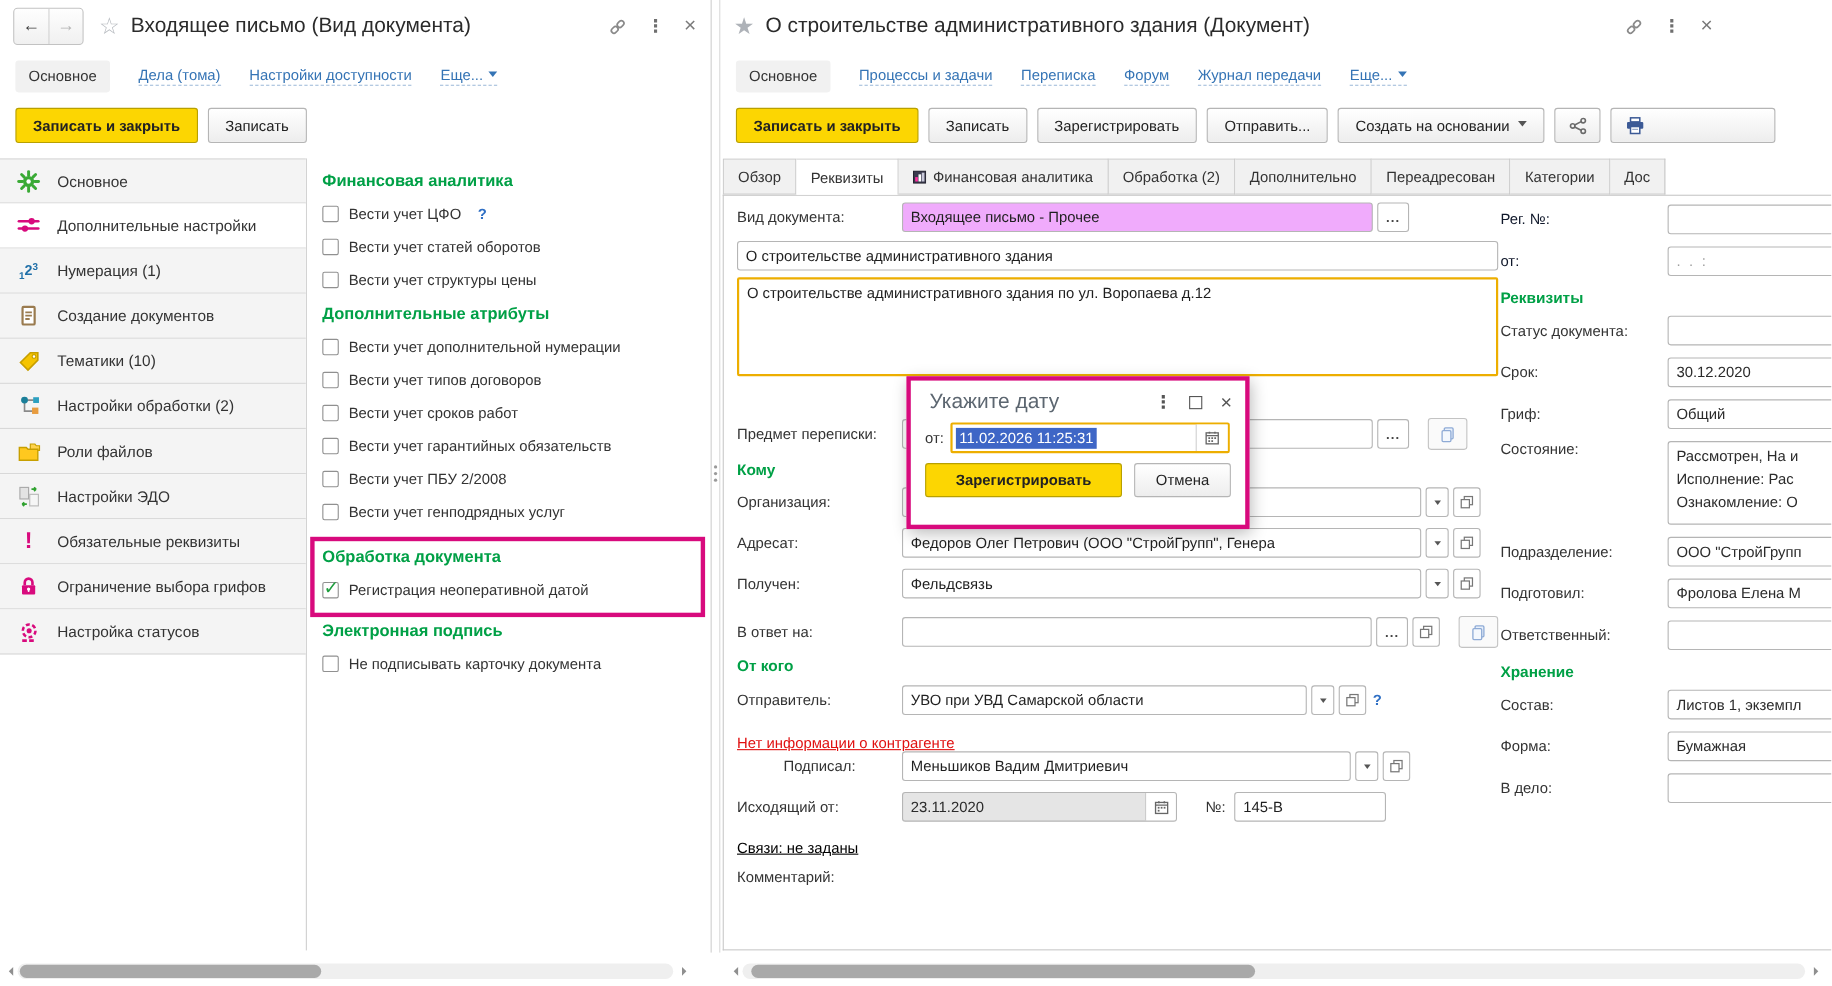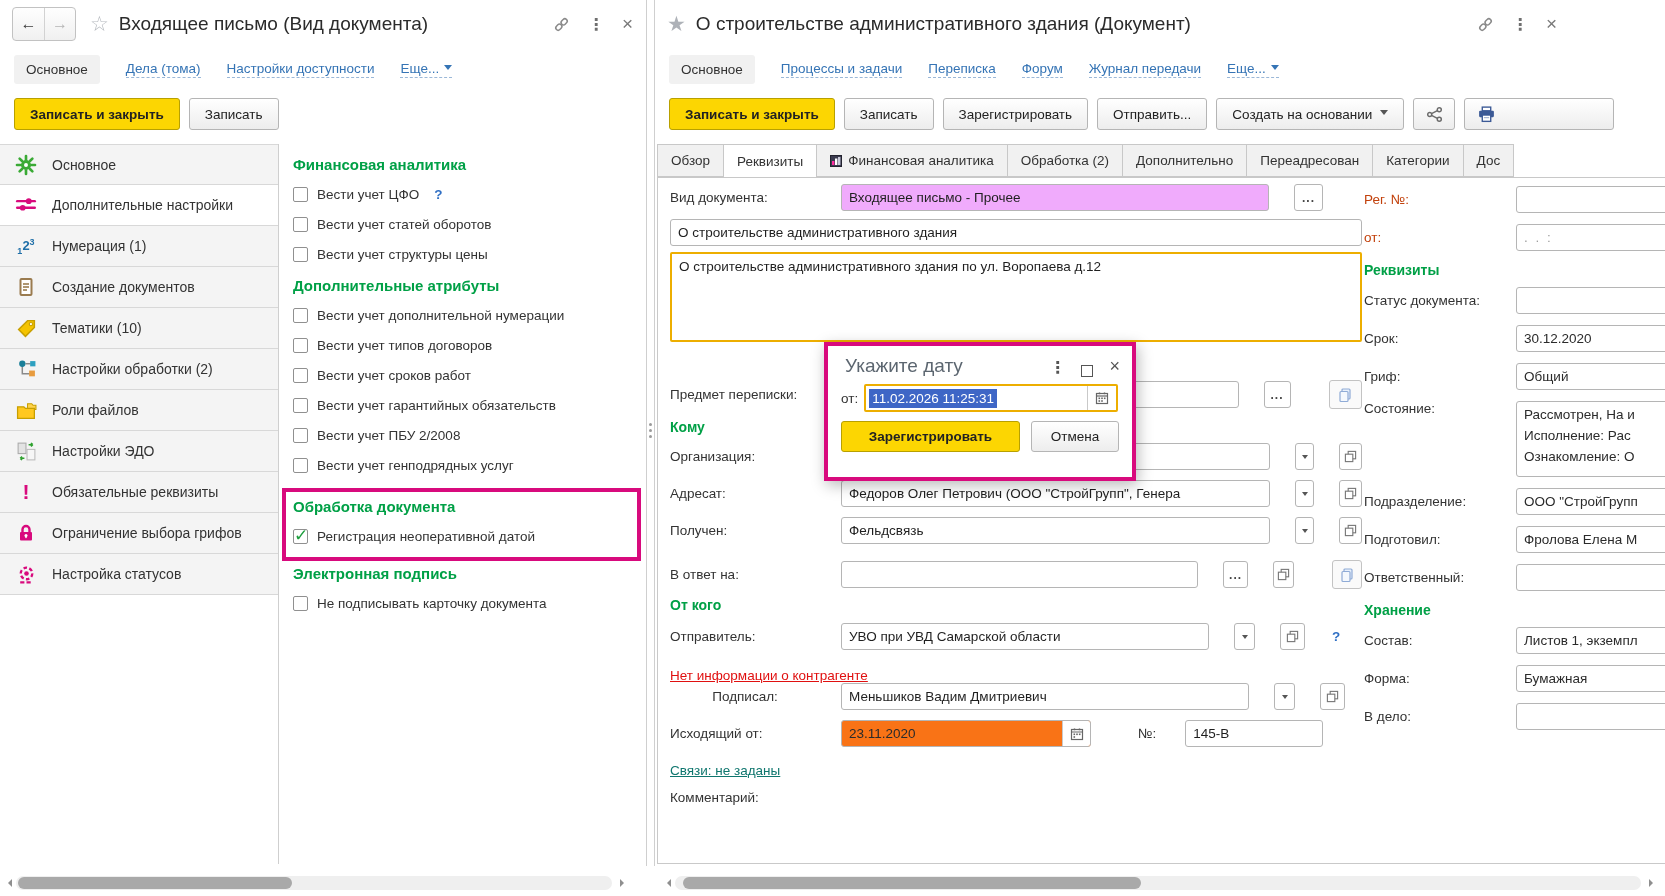--- a/index.html
+++ b/index.html
@@ -63,55 +63,55 @@
 
   
   .doc-tabs { height:34px; display:flex; margin:4px 0 0 2px; border-bottom:1px solid #c8c8c8; overflow:hidden; }
   .dtab { padding:0 13px; display:flex; align-items:center; gap:6px; background:#f1f1f1; border:1px solid #c8c8c8; border-left:none; color:#333; cursor:pointer; white-space:nowrap; }
   .dtab:first-child { border-left:1px solid #c8c8c8; }
   .dtab.active { background:#fff; border-bottom:1px solid #fff; margin-bottom:-1px; }
 
   
   .doc-pane { position:absolute; top:177px; left:2px; right:-2px; bottom:32px; border-left:1px solid #c9c9c9; border-bottom:1px solid #c9c9c9; }
   .form-left { position:absolute; left:12px; top:7px; width:692px; }
-  .frow { display:flex; align-items:center;gap:21px; }
+  .frow { display:flex; align-items:center; }
   .flabel { width:150px; flex:0 0 150px; color:#333; }
   .fld { height:27px; border:1px solid #b5b5b5; border-radius:3px; background:#fff; display:flex; align-items:center; padding:0 7px; overflow:hidden; white-space:nowrap; color:#1f1f1f; }
   .fld.tinted { background:#f0abfc; }
   .inp-full { width:100%; }
   .txtarea { width:100%; height:90px; border:2px solid #edae00; border-radius:2px; padding:5px 7px; color:#1f1f1f; background:#fff; }
   .cbtn { height:27px; border:1px solid #b5b5b5; border-radius:3px; background:#fff; display:flex; align-items:center; justify-content:center; margin-left:4px; cursor:pointer; color:#444; padding:0; font-family:inherit; }
   .cbtn.ell { width:29px; font-weight:bold; letter-spacing:1px; font-size:12px; }
   .cbtn.dropb { width:21px; }
   .cbtn.openb { width:25px; }
   .caret { width:0; height:0; border:3.5px solid transparent; border-top:4.5px solid #555; margin-top:4px; }
   .copy-btn { width:36px; height:29px; border:1px solid #c3c3c3; border-radius:3px; background:#fafafa; display:flex; align-items:center; justify-content:center; margin-left:17px; cursor:pointer; }
   .sect-head { color:#00a046; font-weight:bold; font-size:14px; }
   .red-link { color:#e01010; text-decoration:underline; cursor:pointer; }
-  .blue-link { color:#0f766e; text-decoration:underline; cursor:pointer; }
+  .blue-link { color:#000000; text-decoration:underline; cursor:pointer; }
   .plain-lab { color:#333; }
-  .date-combo { display:flex; align-items:center; border:1px solid #b5b5b5; border-radius:3px; height:27px; background:#f97316; overflow:hidden; }
+  .date-combo { display:flex; align-items:center; border:1px solid #b5b5b5; border-radius:3px; height:27px; background:#e5e5e5; overflow:hidden; }
   .date-combo .dval { padding:0 7px; flex:1; }
   .date-combo .dsep { width:1px; align-self:stretch; background:#c9c9c9; }
   .date-combo .calb { width:27px; height:100%; border:none; background:#fff; display:flex; align-items:center; justify-content:center; cursor:pointer; }
   .numlab { margin:0 8px 0 26px; color:#333; }
 
   
   .form-right { position:absolute; left:706px; top:9px; width:345px; }
   .prow { display:flex; align-items:center; margin-bottom:11px; }
   .plabel { width:152px; flex:0 0 152px; color:#333; }
-  .plabel.muted { color:#c2410c; }
+  .plabel.muted { color:#0f172a; }
   .pfld { flex:1; height:27px; border:1px solid #b5b5b5; border-radius:3px; background:#fff; padding:0 7px; display:flex; align-items:center; overflow:hidden; white-space:nowrap; }
   .pfld.ph { color:#9e9e9e; letter-spacing:2px; }
   .pmulti { flex:1; border:1px solid #b5b5b5; border-radius:3px; background:#fff; padding:3px 7px; line-height:1.55; height:76px; overflow:hidden; white-space:nowrap; }
   .phead { color:#00a046; font-weight:bold; font-size:14px; margin:2px 0 9px; }
 
   
   .modal { position:absolute; left:169px; top:342px; width:312px; height:139px; background:#fff; border:4px solid #d80a7d; box-shadow:2px 4px 14px rgba(0,0,0,.28); z-index:30; }
-  .modal-head { display:flex; align-items:flex-end; padding:9px 12px 0 17px; }
+  .modal-head { display:flex; align-items:center; padding:9px 12px 0 17px; }
   .modal-title { font-size:19px; color:#5c6670; flex:1; }
   .micon { margin-left:16px; color:#555; cursor:pointer; display:flex; align-items:center; }
   .mmax { width:12px; height:12px; border:1.6px solid #555; }
   .mx { font-size:18px; color:#555; }
   .modal-row { display:flex; align-items:center; margin:7px 14px 0 13px; }
   .modal-row .mlab { color:#333; margin-right:6px; }
   .date-wrap { flex:1; display:flex; align-items:center; border:2px solid #edae00; border-radius:2px; height:28px; background:#fff; }
   .sel-text { background:#3e66c6; color:#fff; padding:2px 3px; margin-left:3px; white-space:nowrap; }
   .dw-sep { width:1px; height:100%; background:#c9c9c9; margin-left:auto; }
   .dw-cal { width:28px; height:100%; border:none; background:#fff; display:flex; align-items:center; justify-content:center; cursor:pointer; }

